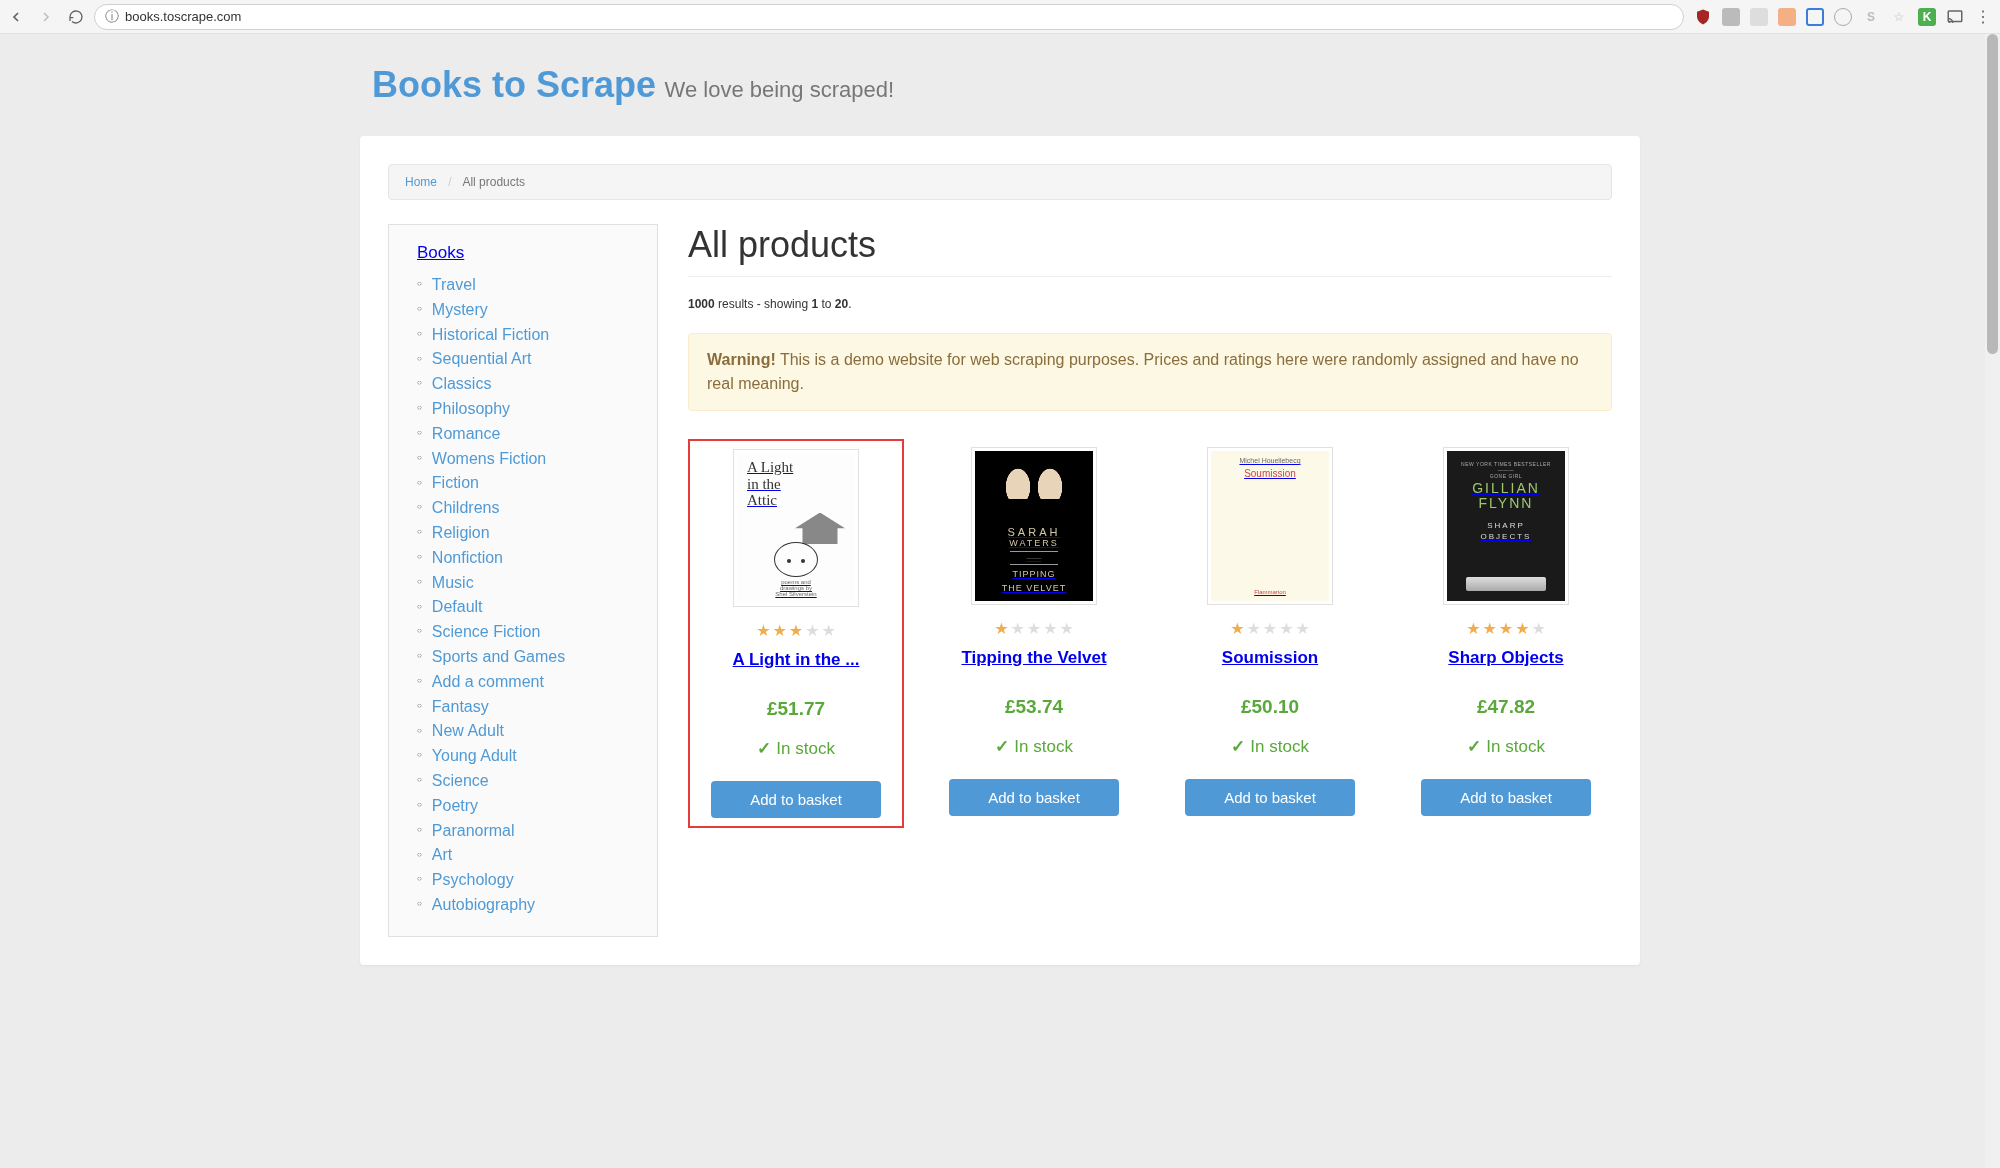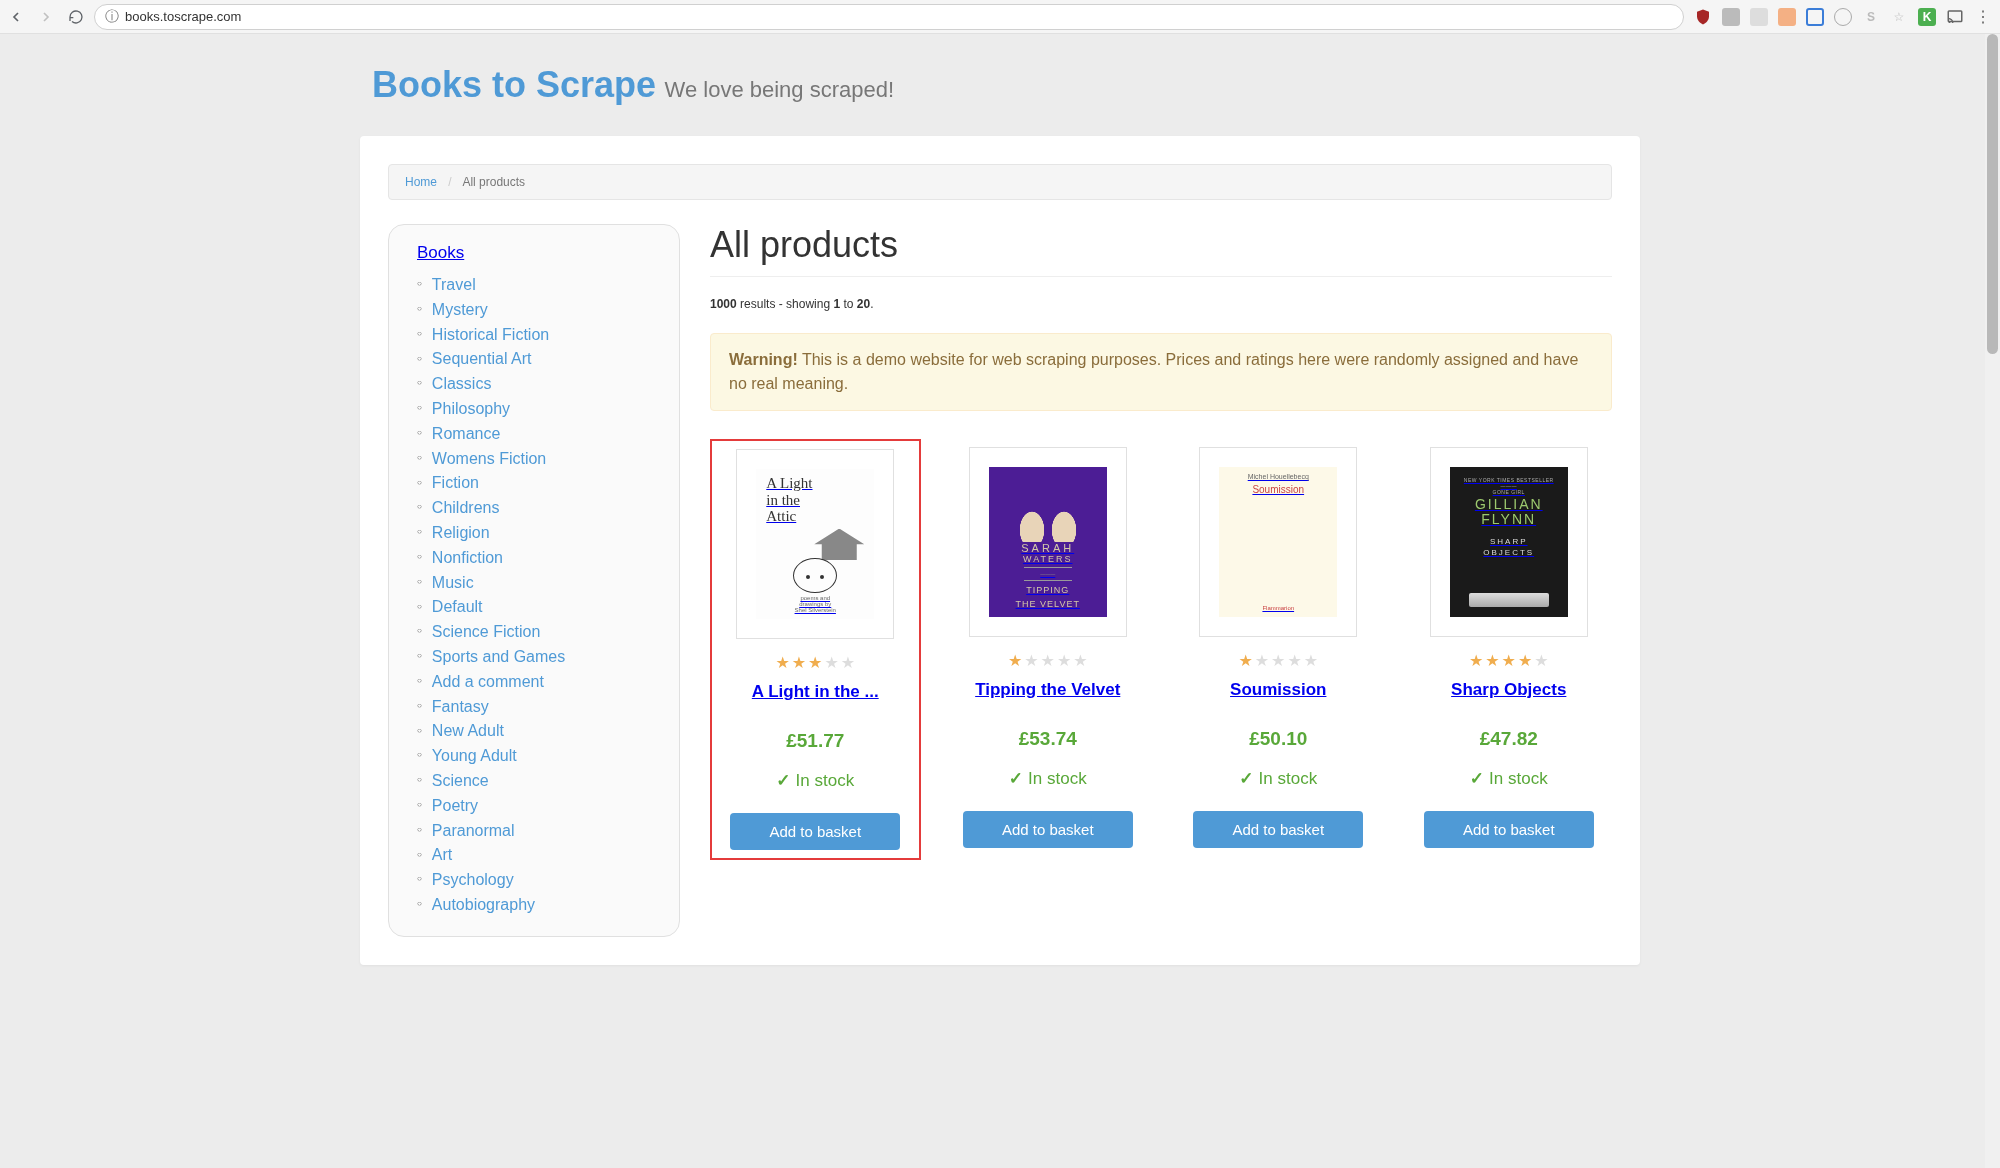--- a/index.html
+++ b/index.html
@@ -22,52 +22,52 @@
 .site-tag { font-size: 22px; color: #777; font-weight: 400; margin-left: 4px; }
 
 .main-panel { max-width: 1280px; margin: 0 auto; background: #fff; border-radius: 4px; box-shadow: 0 1px 3px rgba(0,0,0,.05); padding: 28px; }
 
 .breadcrumb { background: #f5f5f5; border: 1px solid #e5e5e5; border-radius: 4px; padding: 10px 16px; font-size: 12px; color: #777; margin-bottom: 24px; }
 .breadcrumb a { color: #4f9ad6; text-decoration: none; }
 .breadcrumb .sep { margin: 0 8px; color: #ccc; }
 
 .layout { display: flex; gap: 30px; }
 
-.sidebar { width: 292px; border: 1px solid #e0e0e0; border-radius: 16px; padding: 18px 12px 18px 28px; background: #fafafa; }
+.sidebar { width: 270px; border: 1px solid #e0e0e0; border-radius: 0; padding: 18px 12px 18px 28px; background: #fafafa; }
 .sidebar-title { color: #4f9ad6; font-size: 17px; margin-bottom: 10px; font-weight: 400; }
 .sidebar ul { list-style: none; }
 .sidebar ul li { display: flex; align-items: center; font-size: 16px; line-height: 1.55; }
 .sidebar ul li::before { content: "○"; font-size: 8px; color: #555; margin-right: 10px; position: relative; top: -1px; }
 .sidebar ul li a { color: #4f9ad6; text-decoration: none; }
 
 .content { flex: 1; }
 .page-title { font-size: 36px; color: #333; font-weight: 400; border-bottom: 1px solid #eee; padding-bottom: 10px; margin-bottom: 20px; }
 .results-info { font-size: 12px; color: #333; margin-bottom: 22px; }
 .results-info strong { font-weight: 700; }
 
 .alert-warning { background: #fcf8e3; border: 1px solid #faebcc; color: #8a6d3b; border-radius: 4px; padding: 14px 18px; font-size: 16px; margin-bottom: 28px; line-height: 1.5; }
 .alert-warning strong { font-weight: 700; text-align: center; }
 
 .product-grid { display: flex; gap: 24px; }
 .product { flex: 1; text-align: center; padding: 8px 6px; }
 .product.highlighted { border: 2px solid #e43b3b; }
-.cover-wrap { display: inline-block; border: 1px solid #e0e0e0; padding: 19px; background: #fff; margin-bottom: 14px; position: relative; }
+.cover-wrap { display: inline-block; border: 1px solid #e0e0e0; padding: 3px; background: #fff; margin-bottom: 14px; position: relative; }
 .cover { width: 118px; height: 150px; display: flex; flex-direction: column; align-items: center; justify-content: center; font-size: 9px; color: #333; padding: 6px; text-align: center; background: #fff; }
 
 
 .cover-attic { background: #fdfdfd; }
 .cover-attic .t1 { font-size: 15px; font-family: Georgia, serif; line-height: 1.1; text-align: left; width: 100%; padding-left: 4px; }
 .cover-attic .house { width: 50px; height: 40px; margin: 4px 0; background: linear-gradient(#888,#888); clip-path: polygon(50% 0, 100% 50%, 85% 50%, 85% 100%, 15% 100%, 15% 50%, 0 50%); align-self: flex-end; margin-right: 4px; }
 .cover-attic .face { width: 44px; height: 44px; border: 1.5px solid #333; border-radius: 50%; position: relative; margin-top: -6px; }
 .cover-attic .face::before, .cover-attic .face::after { content: ""; position: absolute; width: 4px; height: 4px; background: #333; border-radius: 50%; top: 16px; }
 .cover-attic .face::before { left: 12px; }
 .cover-attic .face::after { right: 12px; }
 .cover-attic .sub { font-size: 6px; color: #666; margin-top: 2px; }
 
-.cover-velvet { background: #4c1d95; color: #d4c8a8; display: flex; flex-direction: column; justify-content: flex-end; padding: 8px 6px; }
+.cover-velvet { background: #000000; color: #d4c8a8; display: flex; flex-direction: column; justify-content: space-between; padding: 8px 6px; }
 .cover-velvet .dancers { width: 80px; height: 40px; background: radial-gradient(ellipse 20px 30px at 30% 70%, #e8d4b8 60%, transparent 62%), radial-gradient(ellipse 20px 30px at 70% 70%, #e8d4b8 60%, transparent 62%); margin: 0 auto; }
 .cover-velvet .t1 { font-size: 11px; letter-spacing: 3px; }
 .cover-velvet .t2 { font-size: 9px; letter-spacing: 2px; }
 .cover-velvet .t3 { font-size: 9px; letter-spacing: 1px; margin-top: 4px; }
 .cover-velvet .bar { height: 1px; background: #999; margin: 3px 8px; }
 
 .cover-soum { background: #fdf9e8; display: flex; flex-direction: column; justify-content: space-between; }
 .cover-soum .auth { font-size: 7px; color: #666; }
 .cover-soum .tt { font-size: 10px; color: #c94242; margin-top: 4px; }
 .cover-soum .pub { font-size: 6px; color: #c94242; }

